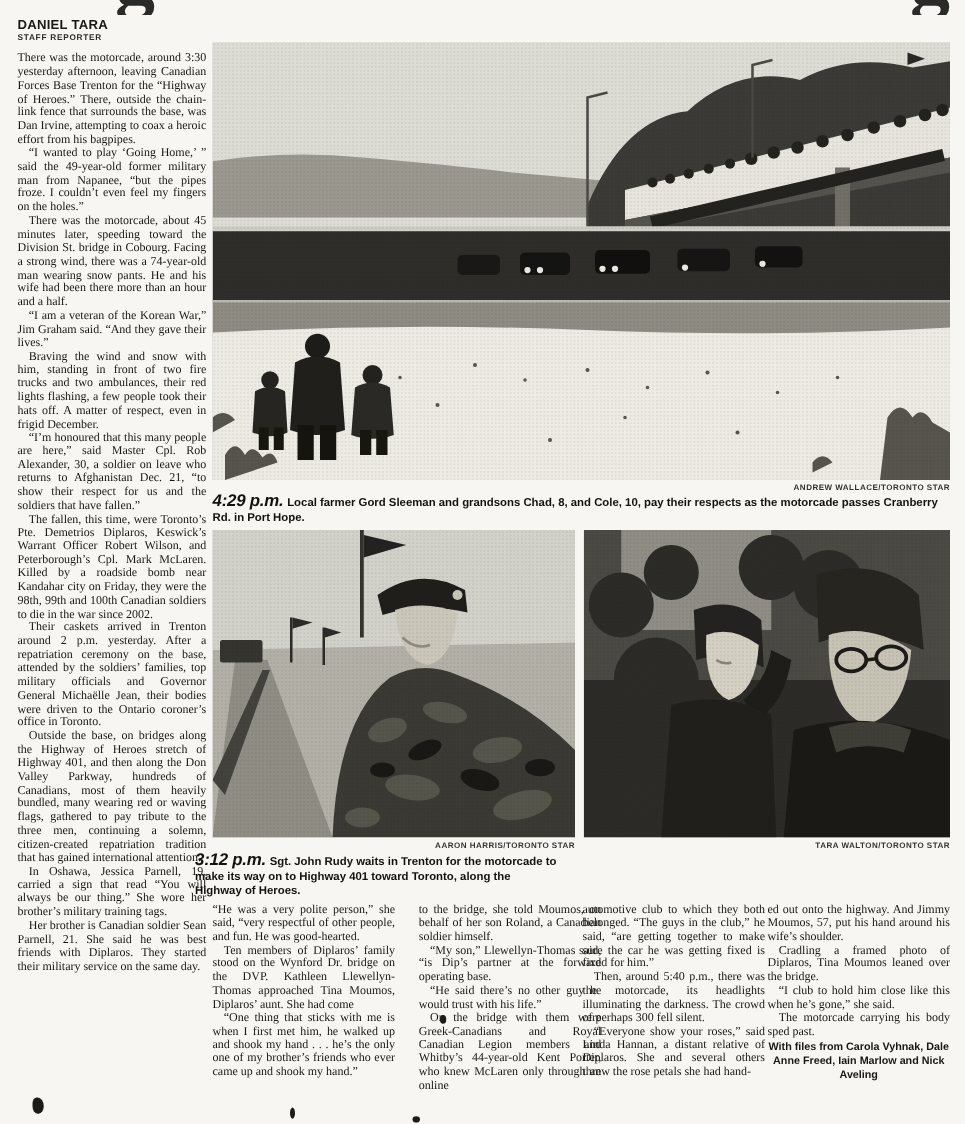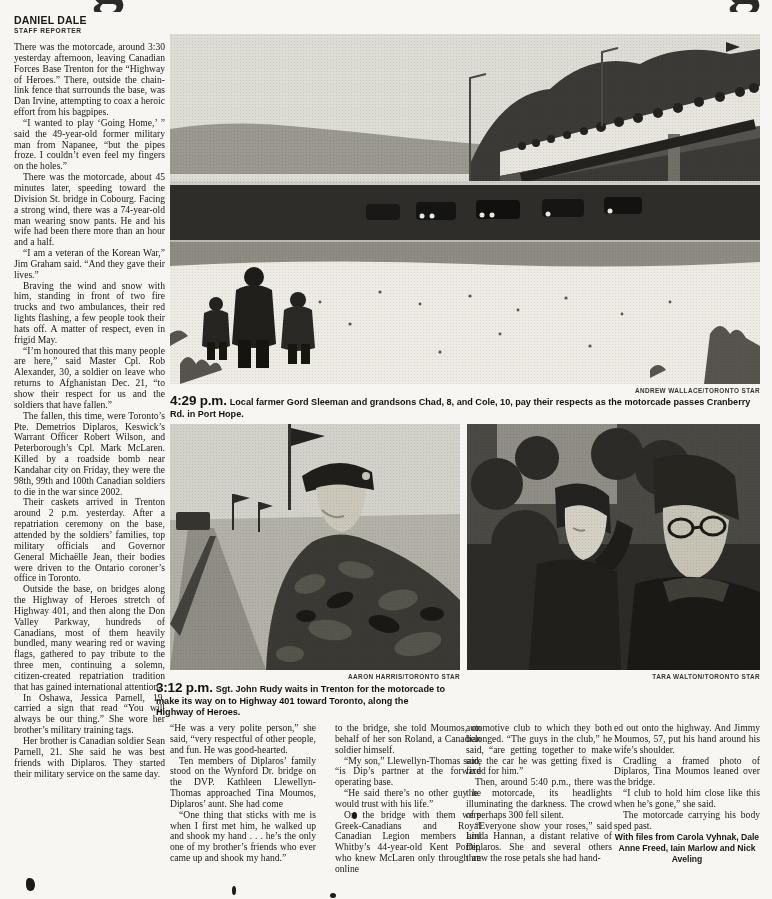--- a/index.html
+++ b/index.html
@@ -26,21 +26,21 @@
   .photo-main{left:170px;top:34px;width:590px;height:350px;}
   .photo-a{left:170px;top:424px;width:290px;height:246px;}
   .photo-b{left:467px;top:424px;width:293px;height:246px;}
 
   .credit{position:absolute;font-family:"Liberation Sans",sans-serif;font-weight:bold;font-size:6.4px;letter-spacing:.4px;color:#34332f;text-align:right;}
   .credit-main{left:170px;top:387px;width:590px;}
   .credit-a{left:170px;top:673px;width:290px;}
   .credit-b{left:467px;top:673px;width:293px;}
 
   .caption{position:absolute;font-family:"Liberation Sans",sans-serif;font-weight:bold;color:#121210;font-size:9.1px;line-height:11.5px;}
-  .caption .time{font-size:13.5px;letter-spacing:-.2px;padding-right:3px;}
+  .caption .time{font-size:13.5px;letter-spacing:-.2px;padding-right:3px;font-style:italic;}
   .caption-main{left:170px;top:395px;width:592px;}
   .caption-a{left:156px;top:682px;width:292px;}
   .caption-b{left:467px;top:682px;width:293px;}
 
   
   .bcol{position:absolute;top:723px;width:146px;}
   .bcol p{margin:0;font-size:9.6px;line-height:10.85px;text-align:justify;text-indent:9px;}
   .bcol p.noind{text-indent:0;}
   .bcol-1{left:170px;font-family:Liberation Serif, serif;} .bcol-2{left:335px;} .bcol-3{left:466px;} .bcol-4{left:614px;}
   .tagline{font-family:"Liberation Sans",sans-serif;font-weight:bold;font-size:8.6px;line-height:11px;margin-top:1px;text-align:center;}
@@ -51,28 +51,28 @@
 <body>
 
 <div class="page">
 
   <div class="masthead-clip">
     <span class="frag-l">g</span>
     <span class="frag-r">g</span>
   </div>
 
   <div class="col-left">
-    <div class="byline">DANIEL DALE</div>
+    <div class="byline">DANIEL TARA</div>
     <div class="byrole">STAFF REPORTER</div>
     <div class="body-copy">
       <p class="noind">There was the motorcade, around 3:30 yesterday afternoon, leaving Canadian Forces Base Trenton for the “Highway of Heroes.” There, outside the chain-link fence that surrounds the base, was Dan Irvine, attempting to coax a heroic effort from his bagpipes.</p>
       <p>“I wanted to play ‘Going Home,’ ” said the 49-year-old former military man from Napanee, “but the pipes froze. I couldn’t even feel my fingers on the holes.”</p>
       <p>There was the motorcade, about 45 minutes later, speeding toward the Division St. bridge in Cobourg. Facing a strong wind, there was a 74-year-old man wearing snow pants. He and his wife had been there more than an hour and a half.</p>
       <p>“I am a veteran of the Korean War,” Jim Graham said. “And they gave their lives.”</p>
-      <p>Braving the wind and snow with him, standing in front of two fire trucks and two ambulances, their red lights flashing, a few people took their hats off. A matter of respect, even in frigid May.</p>
+      <p>Braving the wind and snow with him, standing in front of two fire trucks and two ambulances, their red lights flashing, a few people took their hats off. A matter of respect, even in frigid December.</p>
       <p>“I’m honoured that this many people are here,” said Master Cpl. Rob Alexander, 30, a soldier on leave who returns to Afghanistan Dec. 21, “to show their respect for us and the soldiers that have fallen.”</p>
       <p>The fallen, this time, were Toronto’s Pte. Demetrios Diplaros, Keswick’s Warrant Officer Robert Wilson, and Peterborough’s Cpl. Mark McLaren. Killed by a roadside bomb near Kandahar city on Friday, they were the 98th, 99th and 100th Canadian soldiers to die in the war since 2002.</p>
       <p>Their caskets arrived in Trenton around 2 p.m. yesterday. After a repatriation ceremony on the base, attended by the soldiers’ families, top military officials and Governor General Michaëlle Jean, their bodies were driven to the Ontario coroner’s office in Toronto.</p>
       <p>Outside the base, on bridges along the Highway of Heroes stretch of Highway 401, and then along the Don Valley Parkway, hundreds of Canadians, most of them heavily bundled, many wearing red or waving flags, gathered to pay tribute to the three men, continuing a solemn, citizen-created repatriation tradition that has gained international attention.</p>
       <p>In Oshawa, Jessica Parnell, 19, carried a sign that read “You will always be our thing.” She wore her brother’s military training tags.</p>
       <p>Her brother is Canadian soldier Sean Parnell, 21. She said he was best friends with Diplaros. They started their military service on the same day.</p>
     </div>
   </div>
 
   <div class="photo photo-main">

